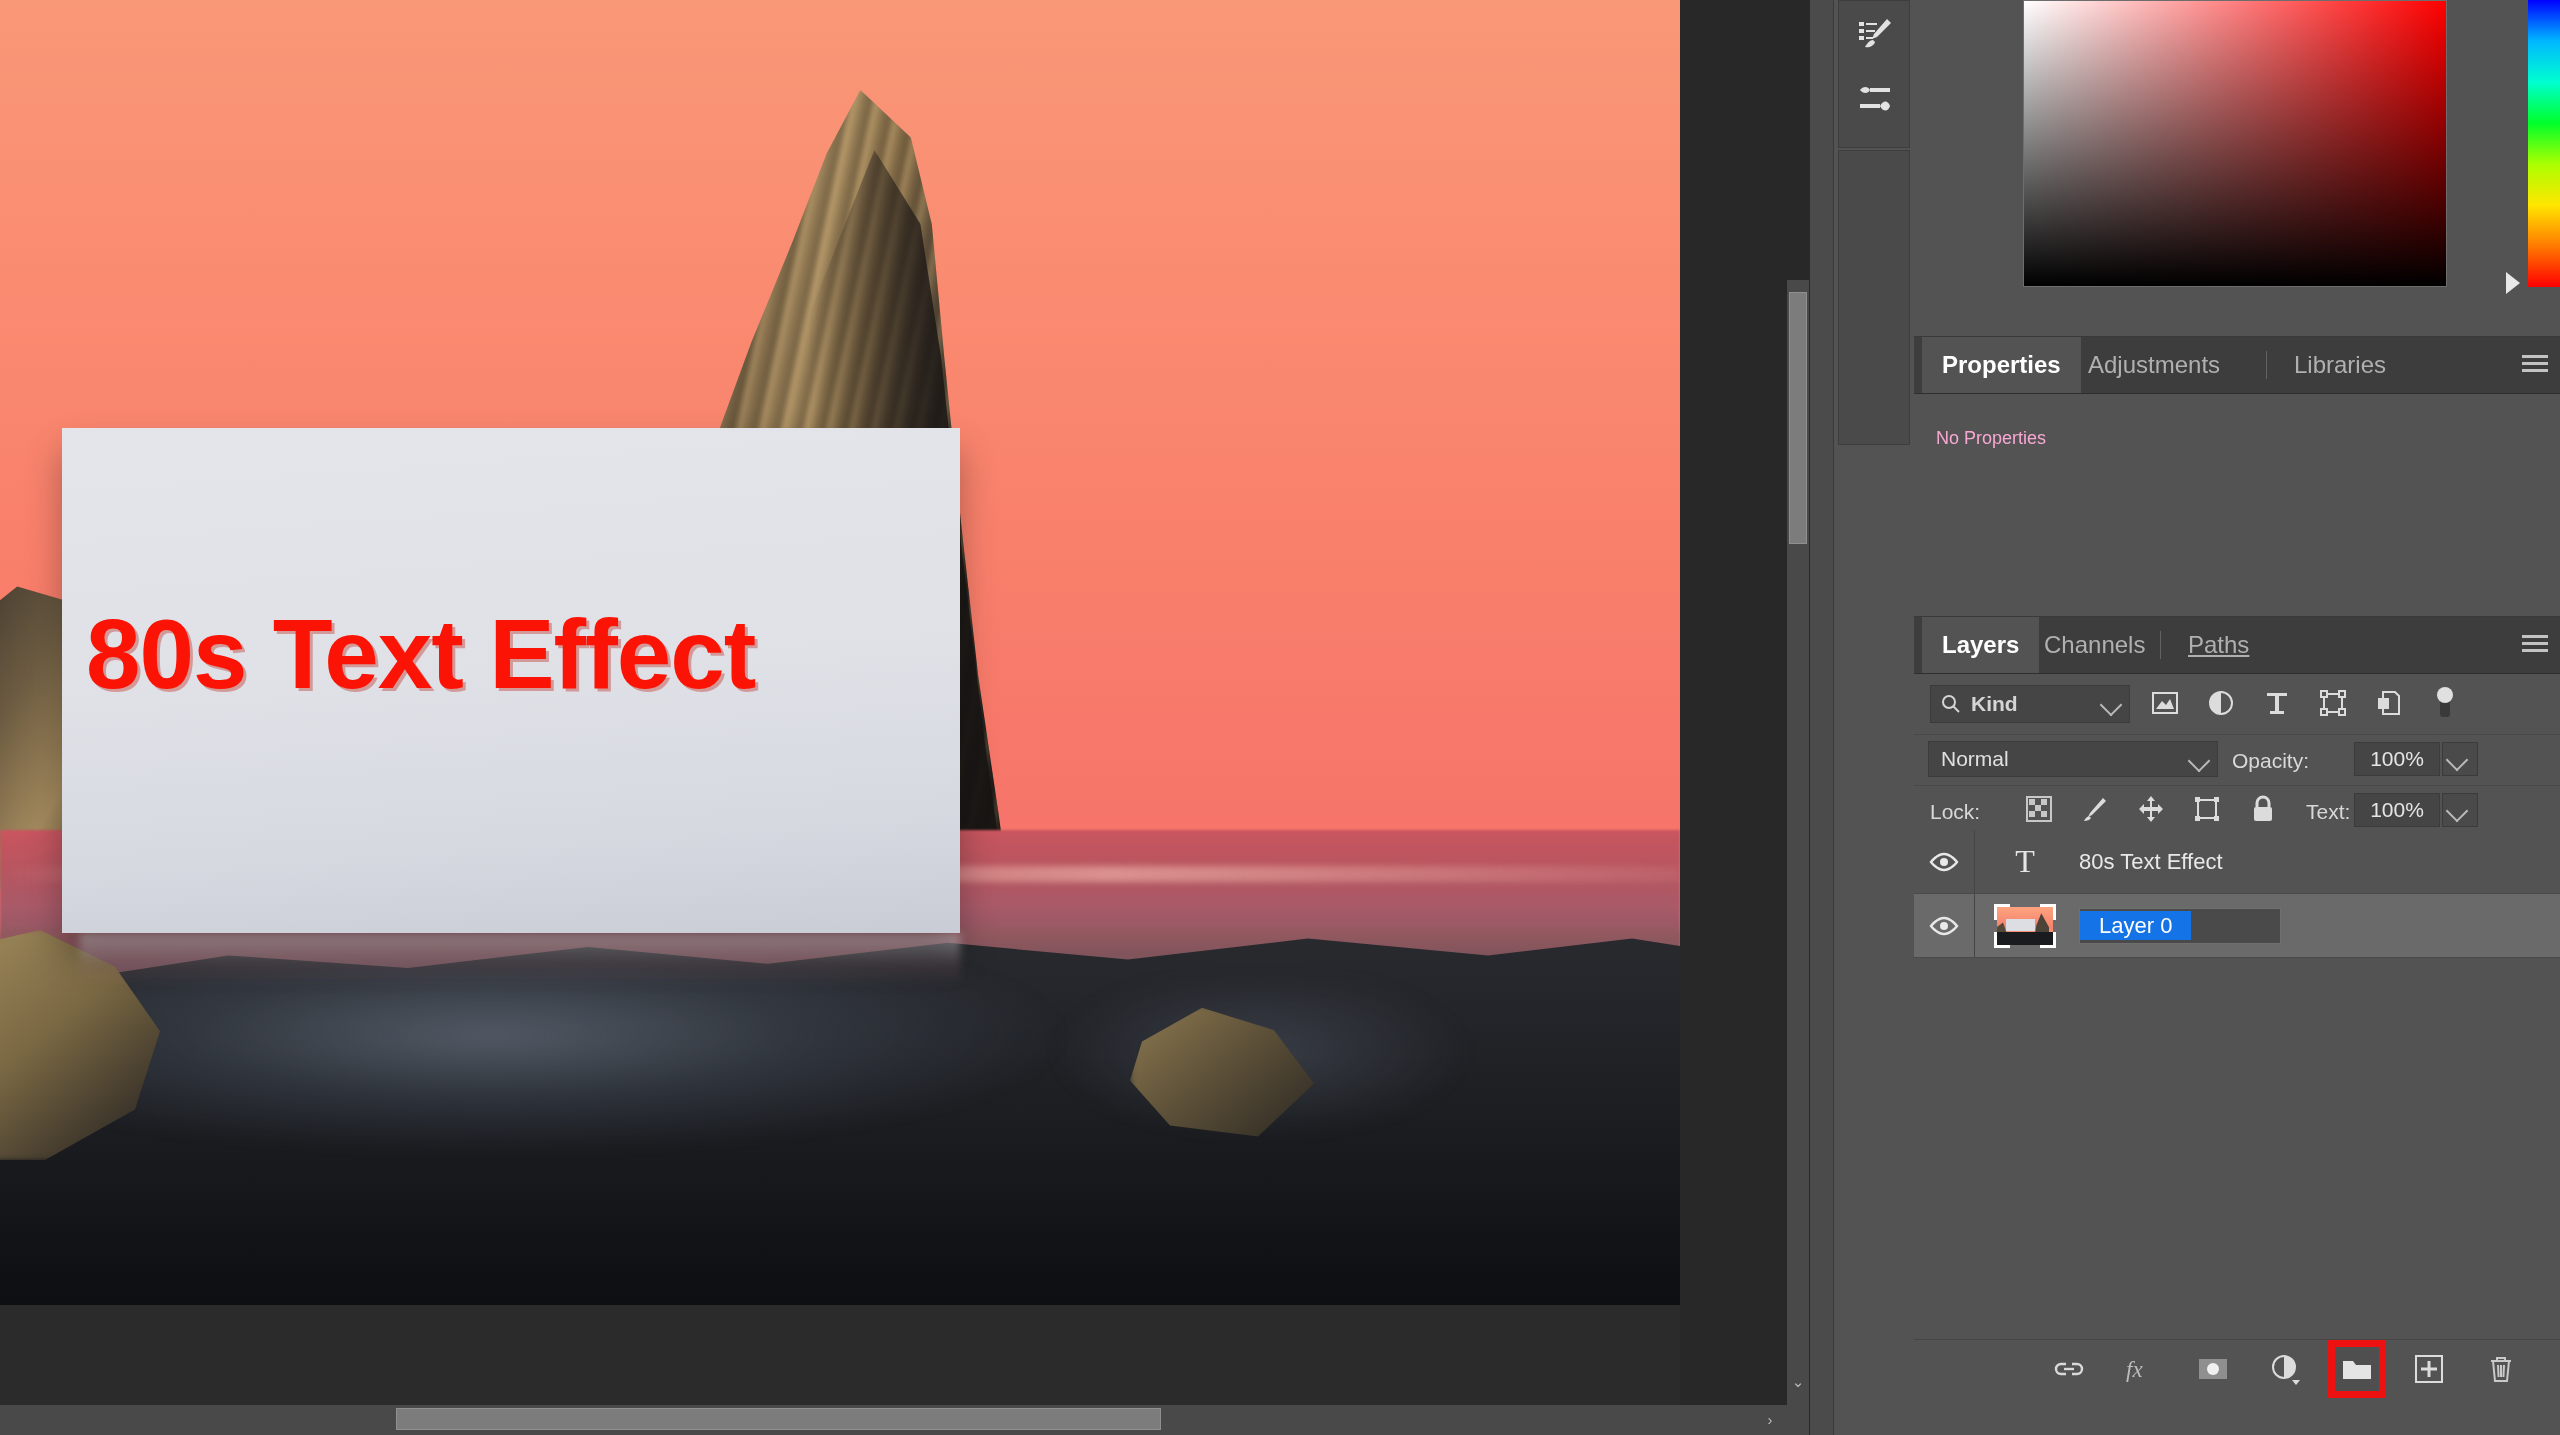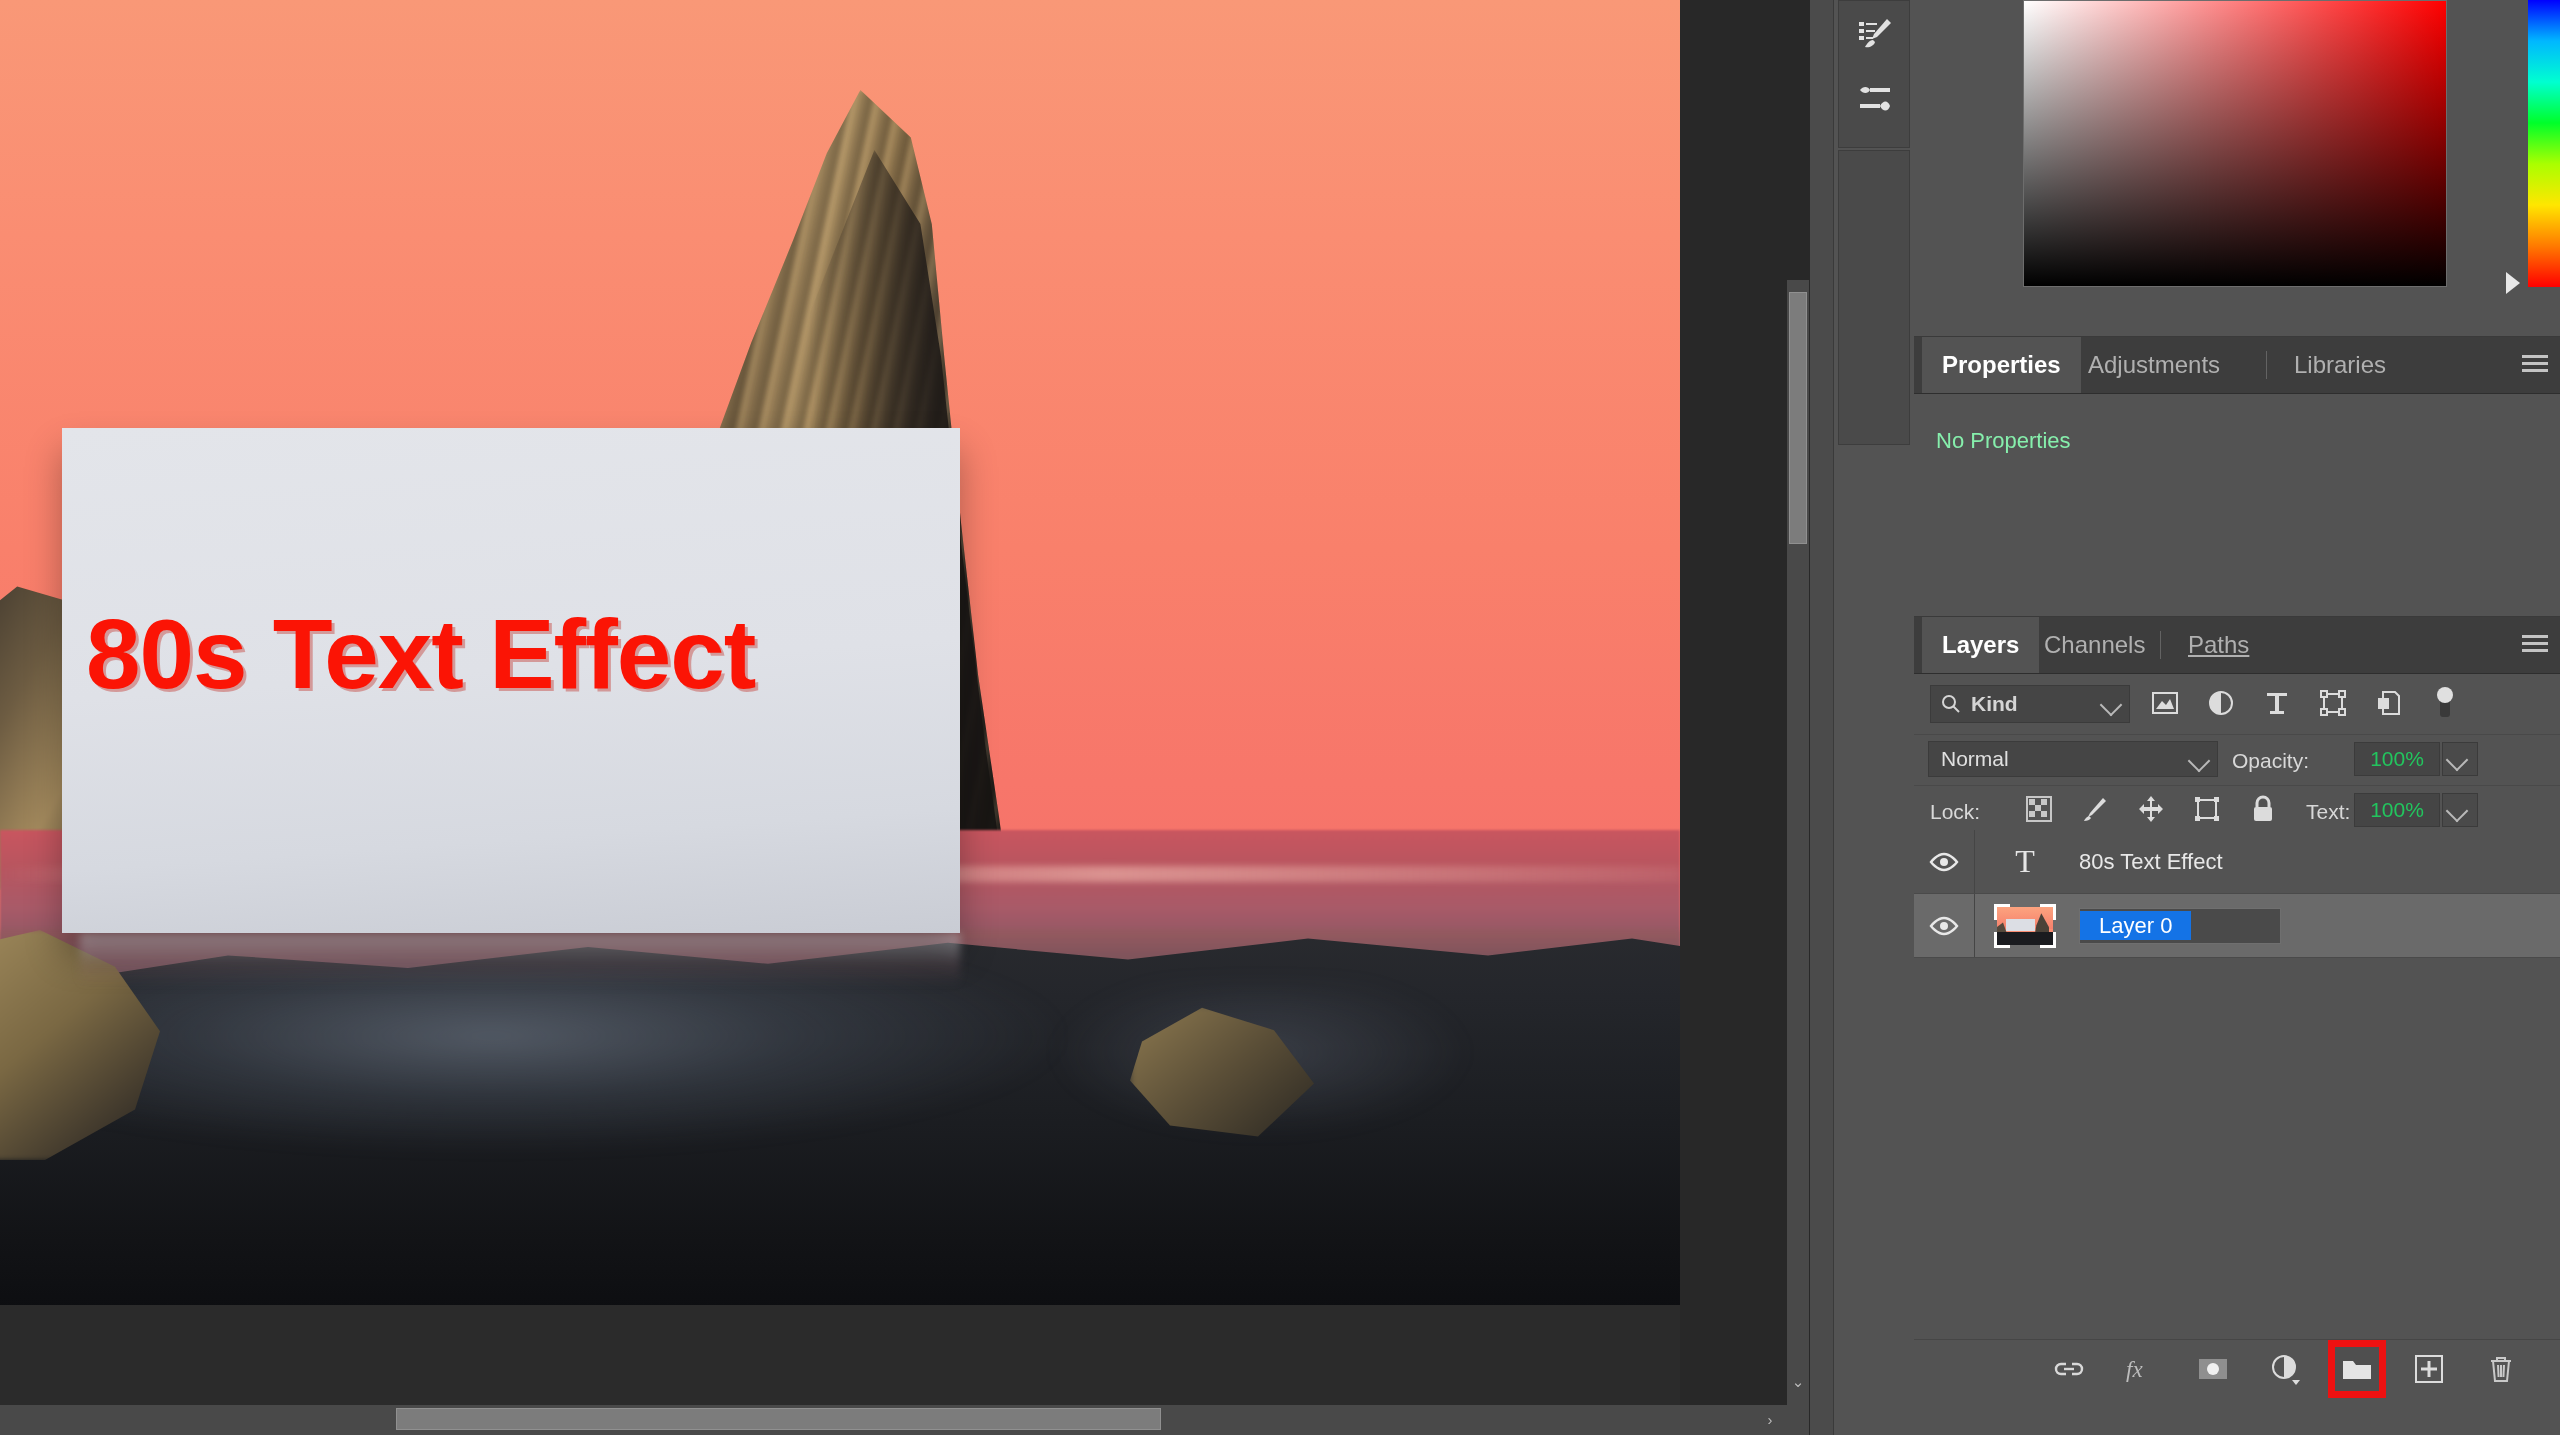--- a/index.html
+++ b/index.html
@@ -115,39 +115,39 @@
 
   
   .tabstrip{position:relative;height:56px;background:#3d3d3d;border-bottom:1px solid #2e2e2e;}
   .tab{position:absolute;top:0;height:56px;line-height:56px;padding:0 20px;font-size:24px;color:#b0b0b0;cursor:default;}
   .tab.active{background:#535353;color:#ffffff;font-weight:bold;}
   .tab-sep{position:absolute;top:14px;width:1px;height:28px;background:#636363;}
   .panel-menu{position:absolute;right:12px;top:18px;width:26px;height:20px;cursor:default;}
   .panel-menu i{display:block;height:3px;background:#c3c3c3;margin-bottom:4px;}
 
   #props-panel{position:absolute;left:0;top:300px;width:646px;height:352px;background:#535353;border-top:1px solid #3a3a3a;margin-top:36px;}
-  #props-body{padding:34px 22px;font-size:22px;color:#86efac;}
+  #props-body{padding:34px 22px;font-size:18px;color:#f9a8d4;}
 
   #layers-panel{position:absolute;left:0;top:616px;width:646px;height:783px;background:#535353;border-top:1px solid #3a3a3a;}
 
   
   #filter-row{position:relative;height:60px;font-weight:bold;}
   #kind-select{position:absolute;left:16px;top:11px;width:200px;height:38px;background:#454545;border:1px solid #3b3b3b;box-sizing:border-box;display:flex;align-items:center;}
   #kind-select .lbl{font-size:21px;color:#d5d5d5;margin-left:8px;}
   .chev{position:absolute;right:10px;top:11px;width:14px;height:14px;border-right:2px solid #b9b9b9;border-bottom:2px solid #b9b9b9;transform:rotate(45deg);}
   .filter-icons{position:absolute;left:234px;top:10px;display:flex;gap:22px;align-items:center;}
   .fi{width:34px;height:38px;display:flex;align-items:center;justify-content:center;}
 
   
   #blend-row{position:relative;height:50px;border-top:1px solid #494949;}
   #blend-select{position:absolute;left:14px;top:6px;width:290px;height:36px;background:#454545;border:1px solid #3b3b3b;box-sizing:border-box;display:flex;align-items:center;}
   #blend-select .lbl{font-size:21px;color:#e0e0e0;margin-left:12px;}
   .lab{position:absolute;font-size:21px;color:#d8d8d8;}
   .numfield{position:absolute;height:34px;background:#454545;border:1px solid #3b3b3b;box-sizing:border-box;
-    display:flex;align-items:center;justify-content:center;font-size:21px;color:#22c55e;}
+    display:flex;align-items:center;justify-content:center;font-size:21px;color:#e5e5e5;}
   .numchev{position:absolute;width:36px;height:34px;background:#4a4a4a;border:1px solid #3b3b3b;box-sizing:border-box;}
   .numchev .chev{right:12px;top:9px;}
 
   
   #lock-row{position:relative;height:50px;border-top:1px solid #494949;}
   .lockicons{position:absolute;left:108px;top:6px;display:flex;gap:22px;align-items:center;}
   .li{width:34px;height:34px;display:flex;align-items:center;justify-content:center;}
 
   
   #layer-list{position:absolute;left:0;top:213px;width:646px;height:505px;background:#535353;}

